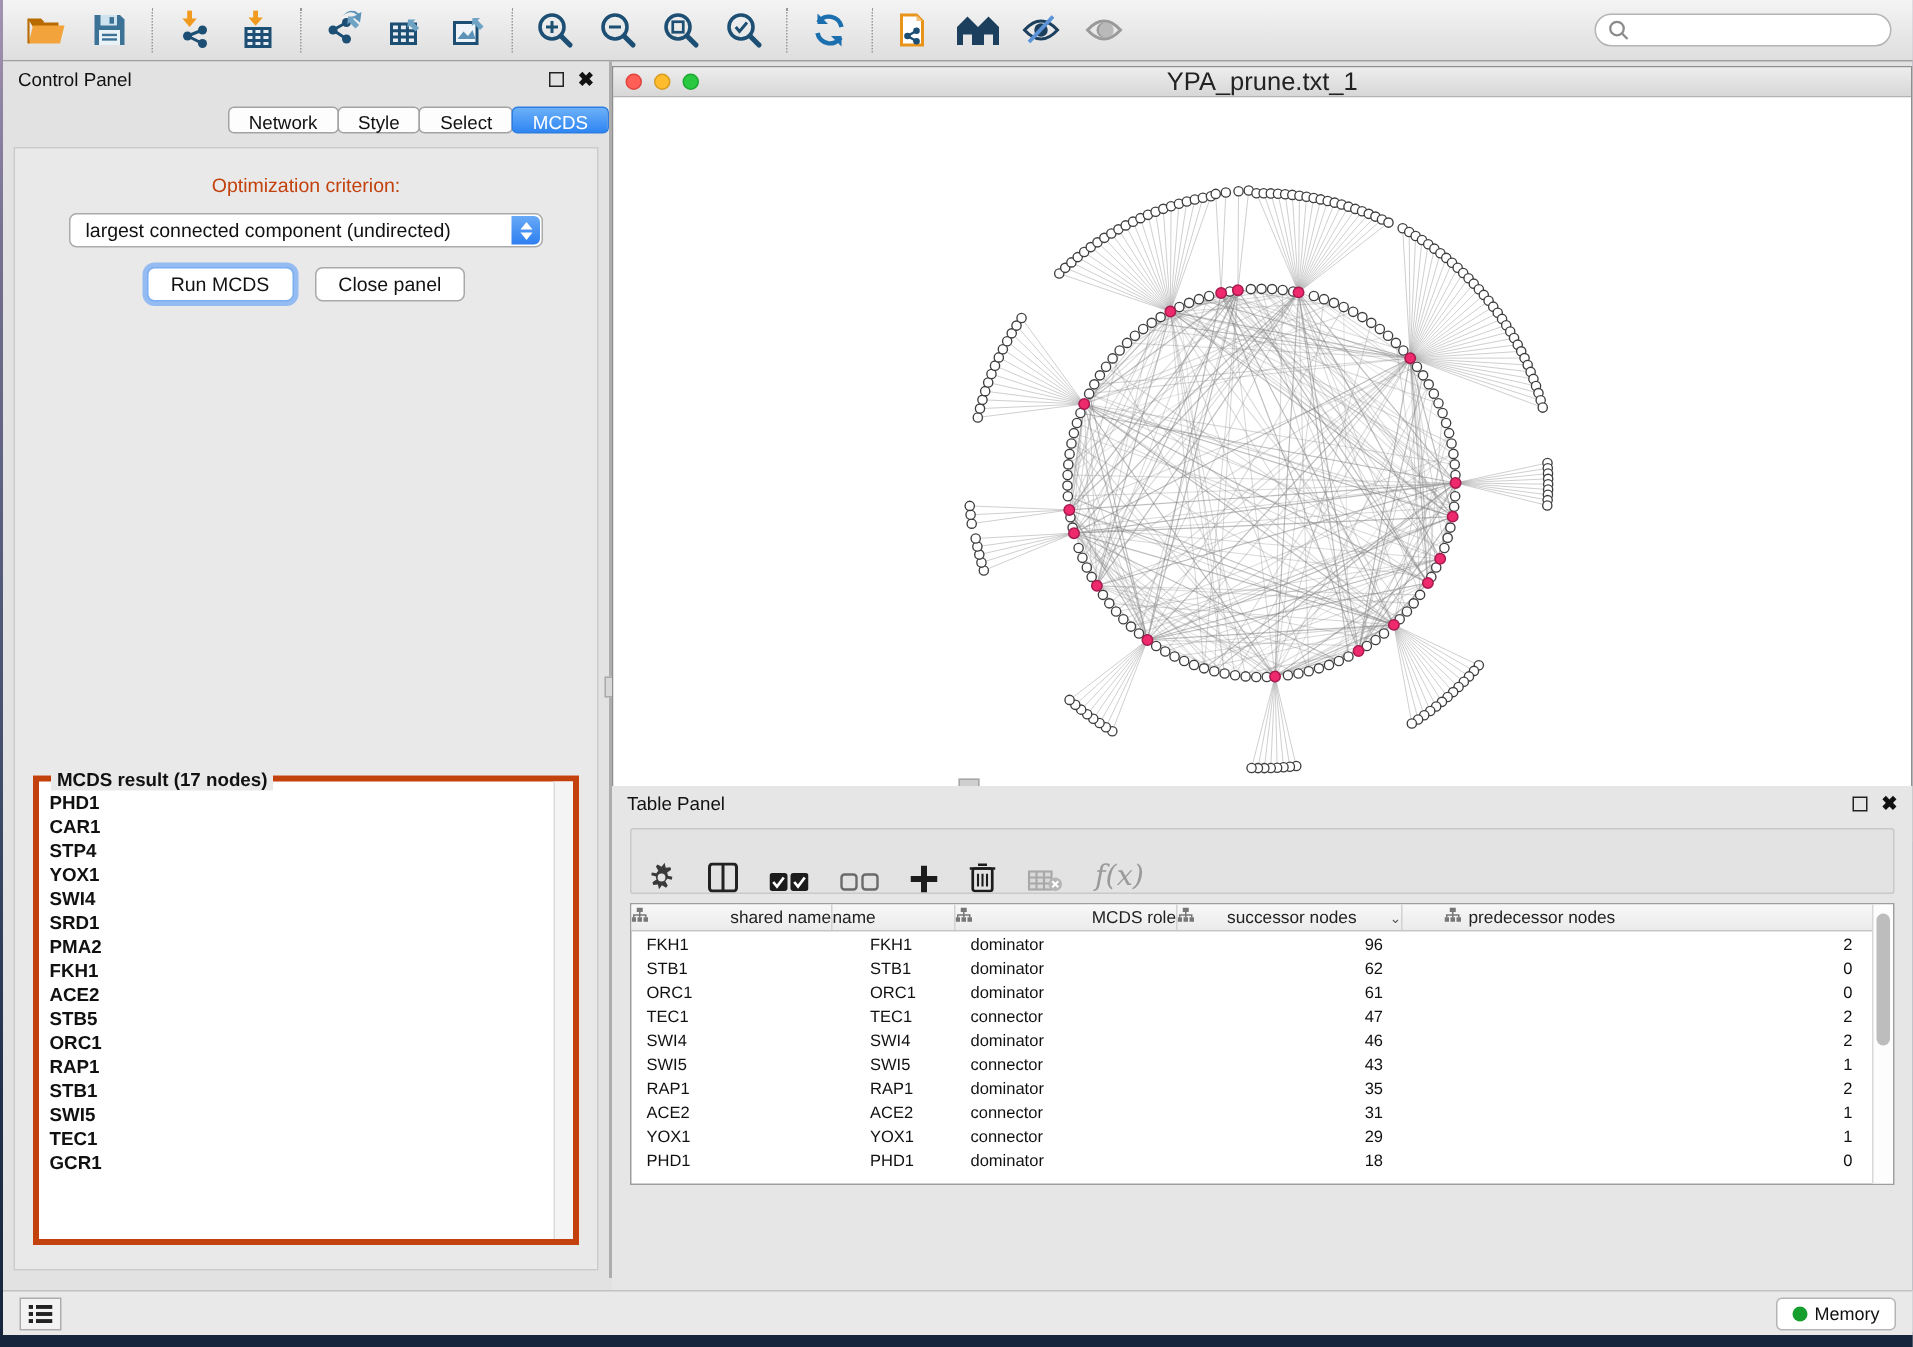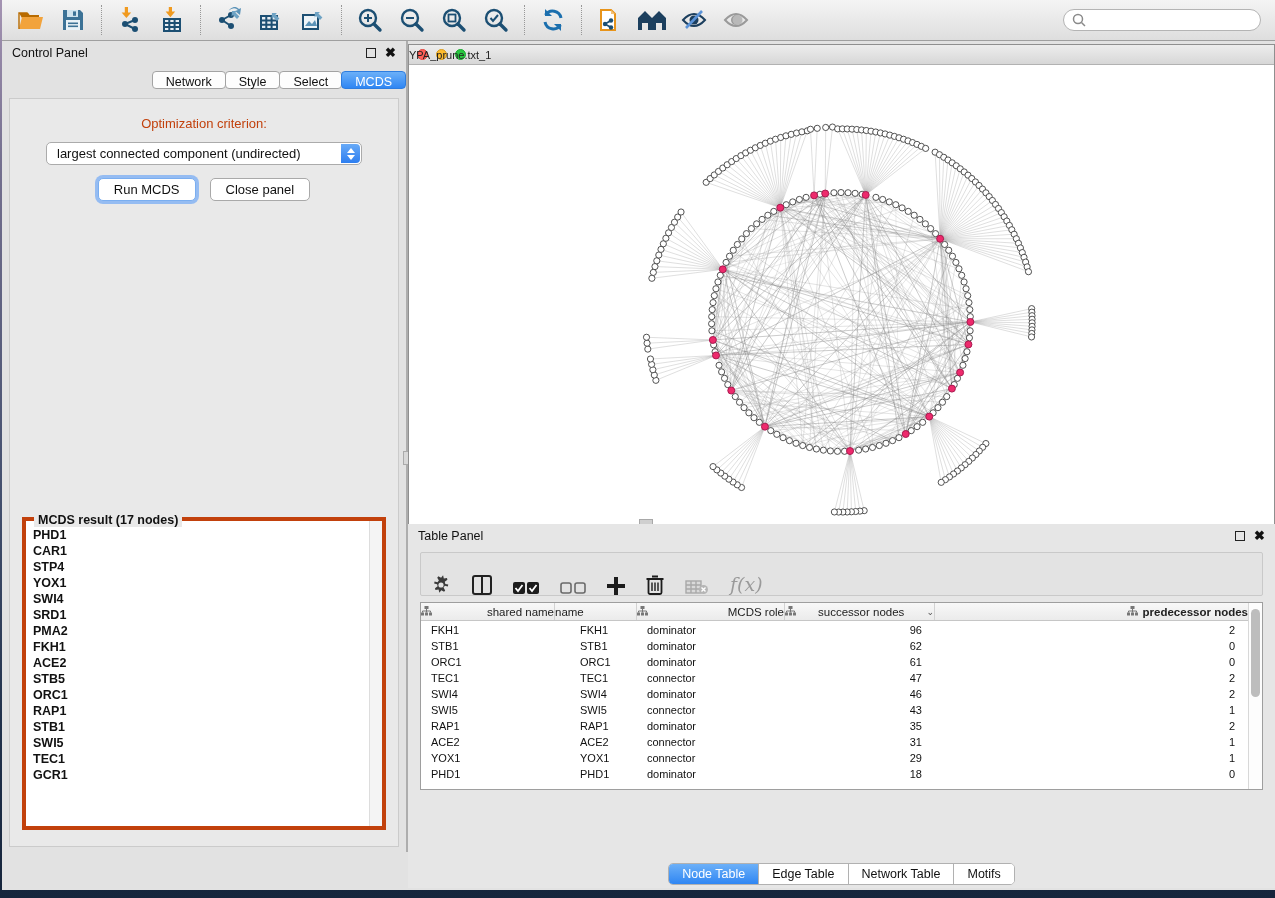--- a/index.html
+++ b/index.html
@@ -51,37 +51,37 @@
 
   
   .vdivider { position:absolute; left:404px; top:41px; width:2px; bottom:38px; background:#adadad; }
   .vdivider .grab { position:absolute; left:-3px; top:410px; width:8px; height:14px; background:#d8d8d8; border:1px solid #aaa; }
   .netwin { position:absolute; left:406px; right:0; top:44px; height:517px; border:1px solid #8f8f8f; background:#fff; }
   .net-titlebar { position:absolute; left:0; right:0; top:0; height:20px;
     background:linear-gradient(#ededed,#d7d7d7); border-bottom:1px solid #b2b2b2;
     display:flex; align-items:center; padding:0 8px; }
   .tl { width:11px; height:11px; border-radius:50%; margin-right:8px; }
   .tl.red{ background:#ff5f57; border:1px solid #e0443e;} .tl.yel{ background:#febc2e; border:1px solid #d89c20;} .tl.grn{ background:#28c840; border:1px solid #1da831;}
-  .net-title { position:absolute; left:0; right:0; font-size:11px; color:#222; }
+  .net-title { position:absolute; left:0; right:0; text-align:center; font-size:17px; color:#222; }
   .net-canvas { position:absolute; left:0; right:0; top:20px; bottom:0; background:#fff; }
   .net-canvas svg { width:100%; height:100%; display:block; }
   .hgrab { position:absolute; left:50%; top:519px; width:14px; height:7px; background:#cfcfcf; border:1px solid #a8a8a8; }
 
   
   .tpanel { position:absolute; left:406px; right:0; top:524px; bottom:2px; background:#e6e6e6; }
   .tp-toolbar { position:absolute; left:12px; right:12px; top:28px; height:44px; background:#e3e3e3;
     border:1px solid #c9c9c9; border-radius:2px; display:flex; align-items:flex-end; padding:0 10px; gap:21px; }
   .tt-icon { display:flex; align-items:center; justify-content:center; }
   .fx { font-family:"DejaVu Serif", serif; font-style:italic; font-size:19px; color:#9a9a9a; }
   .tablebox { position:absolute; left:12px; right:12px; top:78px; height:188px; background:#fff; border:1px solid #9e9e9e; }
   .thead { position:absolute; left:0; right:14px; top:0; height:18px; display:flex;
     background:linear-gradient(#f8f8f8,#ebebeb); border-bottom:1px solid #c6c6c6; }
   .th { display:flex; align-items:center; justify-content:space-between; gap:5px; font-size:11.5px; color:#222;
     border-right:1px solid #d2d2d2; overflow:hidden; }
-  .th:last-child { border-right:none; justify-content:flex-end; padding-left:28px;font-weight:bold; }
+  .th:last-child { border-right:none; justify-content:flex-start; padding-left:28px; }
   .sortchev { font-size:9px; color:#555; }
   .tbody { position:absolute; left:0; right:14px; top:19px; bottom:0; overflow:hidden; }
   .tr { display:flex; height:16px; }
   .td { font-size:11px; color:#111; display:flex; align-items:center; }
   .td.l { padding-left:10px; } .td.l2 { padding-left:25px; }
   .td.r { justify-content:flex-end; padding-right:13px; }
   .tscroll { position:absolute; right:0; top:0; bottom:0; width:14px; background:#fdfdfd; border-left:1px solid #d8d8d8; }
   .tthumb { position:absolute; left:2px; right:2px; top:6px; height:88px; background:#bdbdbd; border-radius:5px; }
   .tp-tabs { position:absolute; left:0; right:0; bottom:3px; height:22px; display:flex; justify-content:center; }
   .seg { display:flex; border:1px solid #b1b1b1; border-radius:5px; overflow:hidden; background:#fff; }
@@ -1182,14 +1182,32 @@
     <div class="tp-tabs">
         <div class="seg">
           <div class="stab active">Node Table</div>
           <div class="stab">Edge Table</div>
           <div class="stab">Network Table</div>
           <div class="stab">Motifs</div>
         </div>
       </div>
   </div>
 
+  <div class="statusbar">
+    <span class="list-btn">
+      <svg width="16" height="14" viewBox="0 0 16 14">
+          <g fill="#222">
+            <rect x="0" y="1" width="3" height="2.6"></rect>
+            <rect x="5" y="1" width="11" height="2.6"></rect>
+            <rect x="0" y="5.7" width="3" height="2.6"></rect>
+            <rect x="5" y="5.7" width="11" height="2.6"></rect>
+            <rect x="0" y="10.4" width="3" height="2.6"></rect>
+            <rect x="5" y="10.4" width="11" height="2.6"></rect>
+          </g>
+        </svg>
+    </span>
+    <span class="mem-btn">
+      <span class="mem-dot"></span>
+      <span>Memory</span>
+    </span>
+  </div>
 
 </div>
 
 </body></html>

